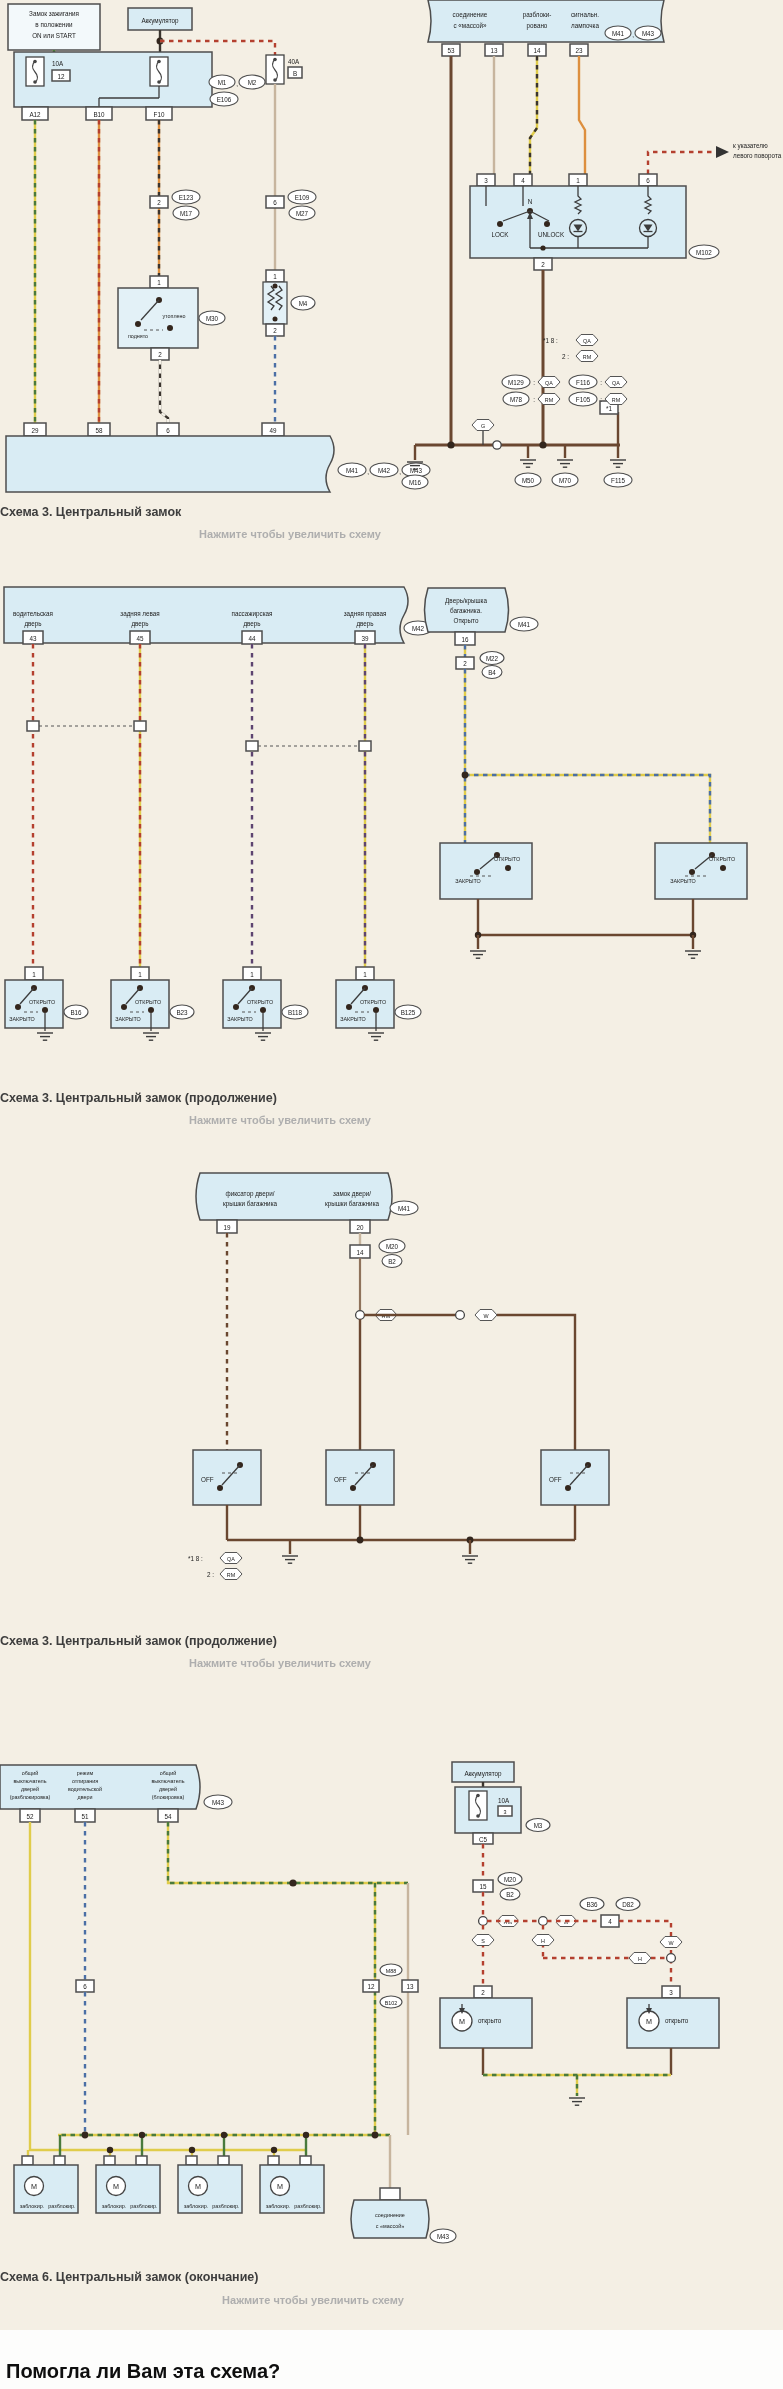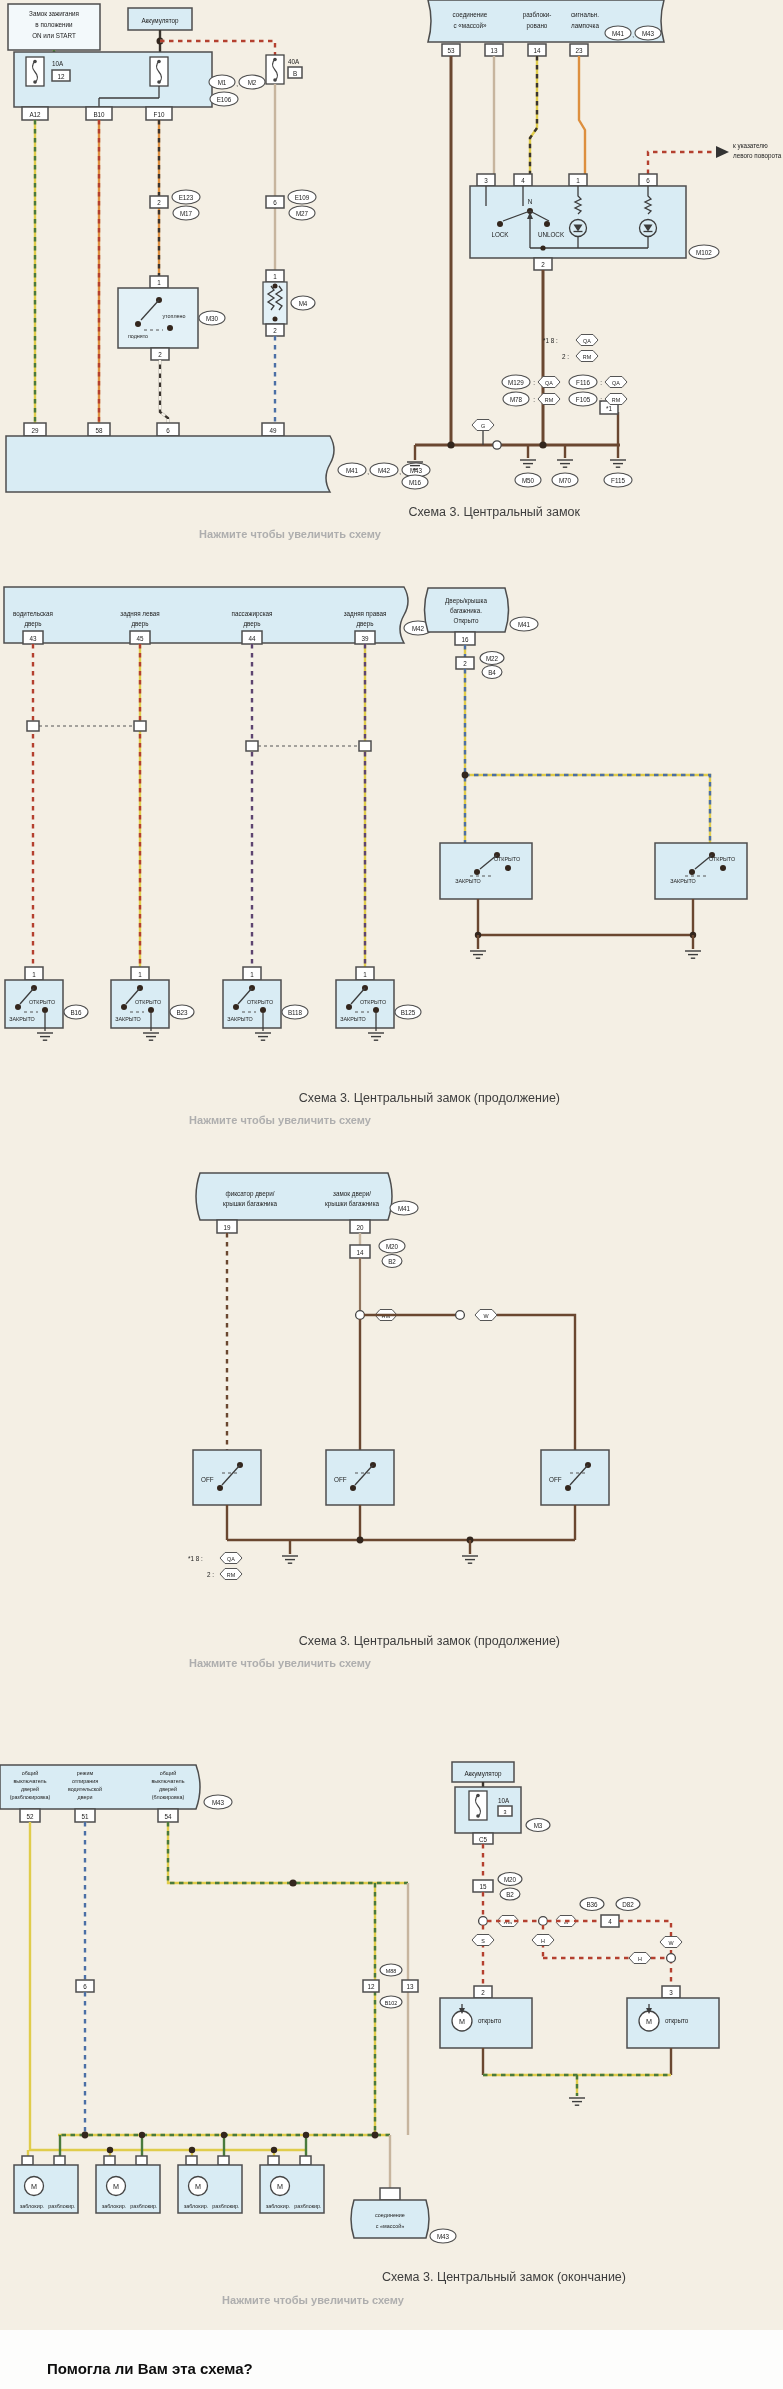--- a/index.html
+++ b/index.html
@@ -1,22 +1,22 @@
 <!DOCTYPE html>
 <html><head>
 <meta charset="utf-8">
 <style>
   html,body{margin:0;padding:0;background:#e8e4d8;}
   #page{position:relative;width:783px;height:2389px;background:#f4efe4;overflow:hidden;
         font-family:"Liberation Sans",sans-serif;}
   #page .white-band{position:absolute;left:0;top:2330px;width:783px;height:59px;background:#fdfdfc;}
   .diagram{position:absolute;left:0;}
-  .caption{position:absolute;text-align:right;font-weight:normal;font-size:12.5px;color:#3d3d3d;}
+  .caption{position:absolute;text-align:left;font-weight:bold;font-size:12.5px;color:#3d3d3d;}
   .hint{position:absolute;text-align:center;font-size:11px;color:#aeaeae;font-weight:bold;}
-  .footer-q{position:absolute;left:6px;top:2360px;font-weight:bold;font-size:15px;color:#0e0e0e;margin-left:41px;}
+  .footer-q{position:absolute;left:6px;top:2360px;font-weight:bold;font-size:20px;color:#0e0e0e;}
   svg text{font-family:"Liberation Sans",sans-serif;fill:#222;text-anchor:middle;}
   .t5{font-size:5.4px}.t6{font-size:6.3px}.t7{font-size:7.2px}
   .ts{text-anchor:start}
   .panel{fill:#d9ecf4;stroke:#4d4d4d;stroke-width:1.5}
   .wbox{fill:#fff;stroke:#4d4d4d;stroke-width:1.3}
   .pin{fill:#fff;stroke:#4d4d4d;stroke-width:1.5}
   .oval{fill:#fff;stroke:#4d4d4d;stroke-width:1.1}
   .w{fill:none;stroke-width:2.4;stroke-linecap:butt}
   .w3{fill:none;stroke-width:3}
   .w1{fill:none;stroke-width:1.2}
@@ -776,17 +776,17 @@
     <g>
       <rect class="pin" x="380" y="448" width="20" height="12"></rect>
       <path class="panel" d="M354,460 Q348,479 354,498 L426,498 Q432,479 426,460 Z"></path>
       <text class="t5" x="390" y="477">соединение</text>
       <text class="t5" x="390" y="488">с «массой»</text>
       <ellipse class="oval" cx="443" cy="496" rx="13" ry="7"></ellipse>
           <text class="t6" x="443" y="498.5">M43</text>
     </g>
   </svg>
   </div>
-  <div class="caption" style="top:2270px;left:0;width:626px">Схема 3. Центральный замок (окончание)</div>
+  <div class="caption" style="top:2270px;left:0;width:626px">Схема 6. Центральный замок (окончание)</div>
   <div class="hint" style="top:2294px;left:0;width:626px">Нажмите чтобы увеличить схему</div>
 
   <div class="footer-q">Помогла ли Вам эта схема?</div>
 </div>
 
 </body></html>

